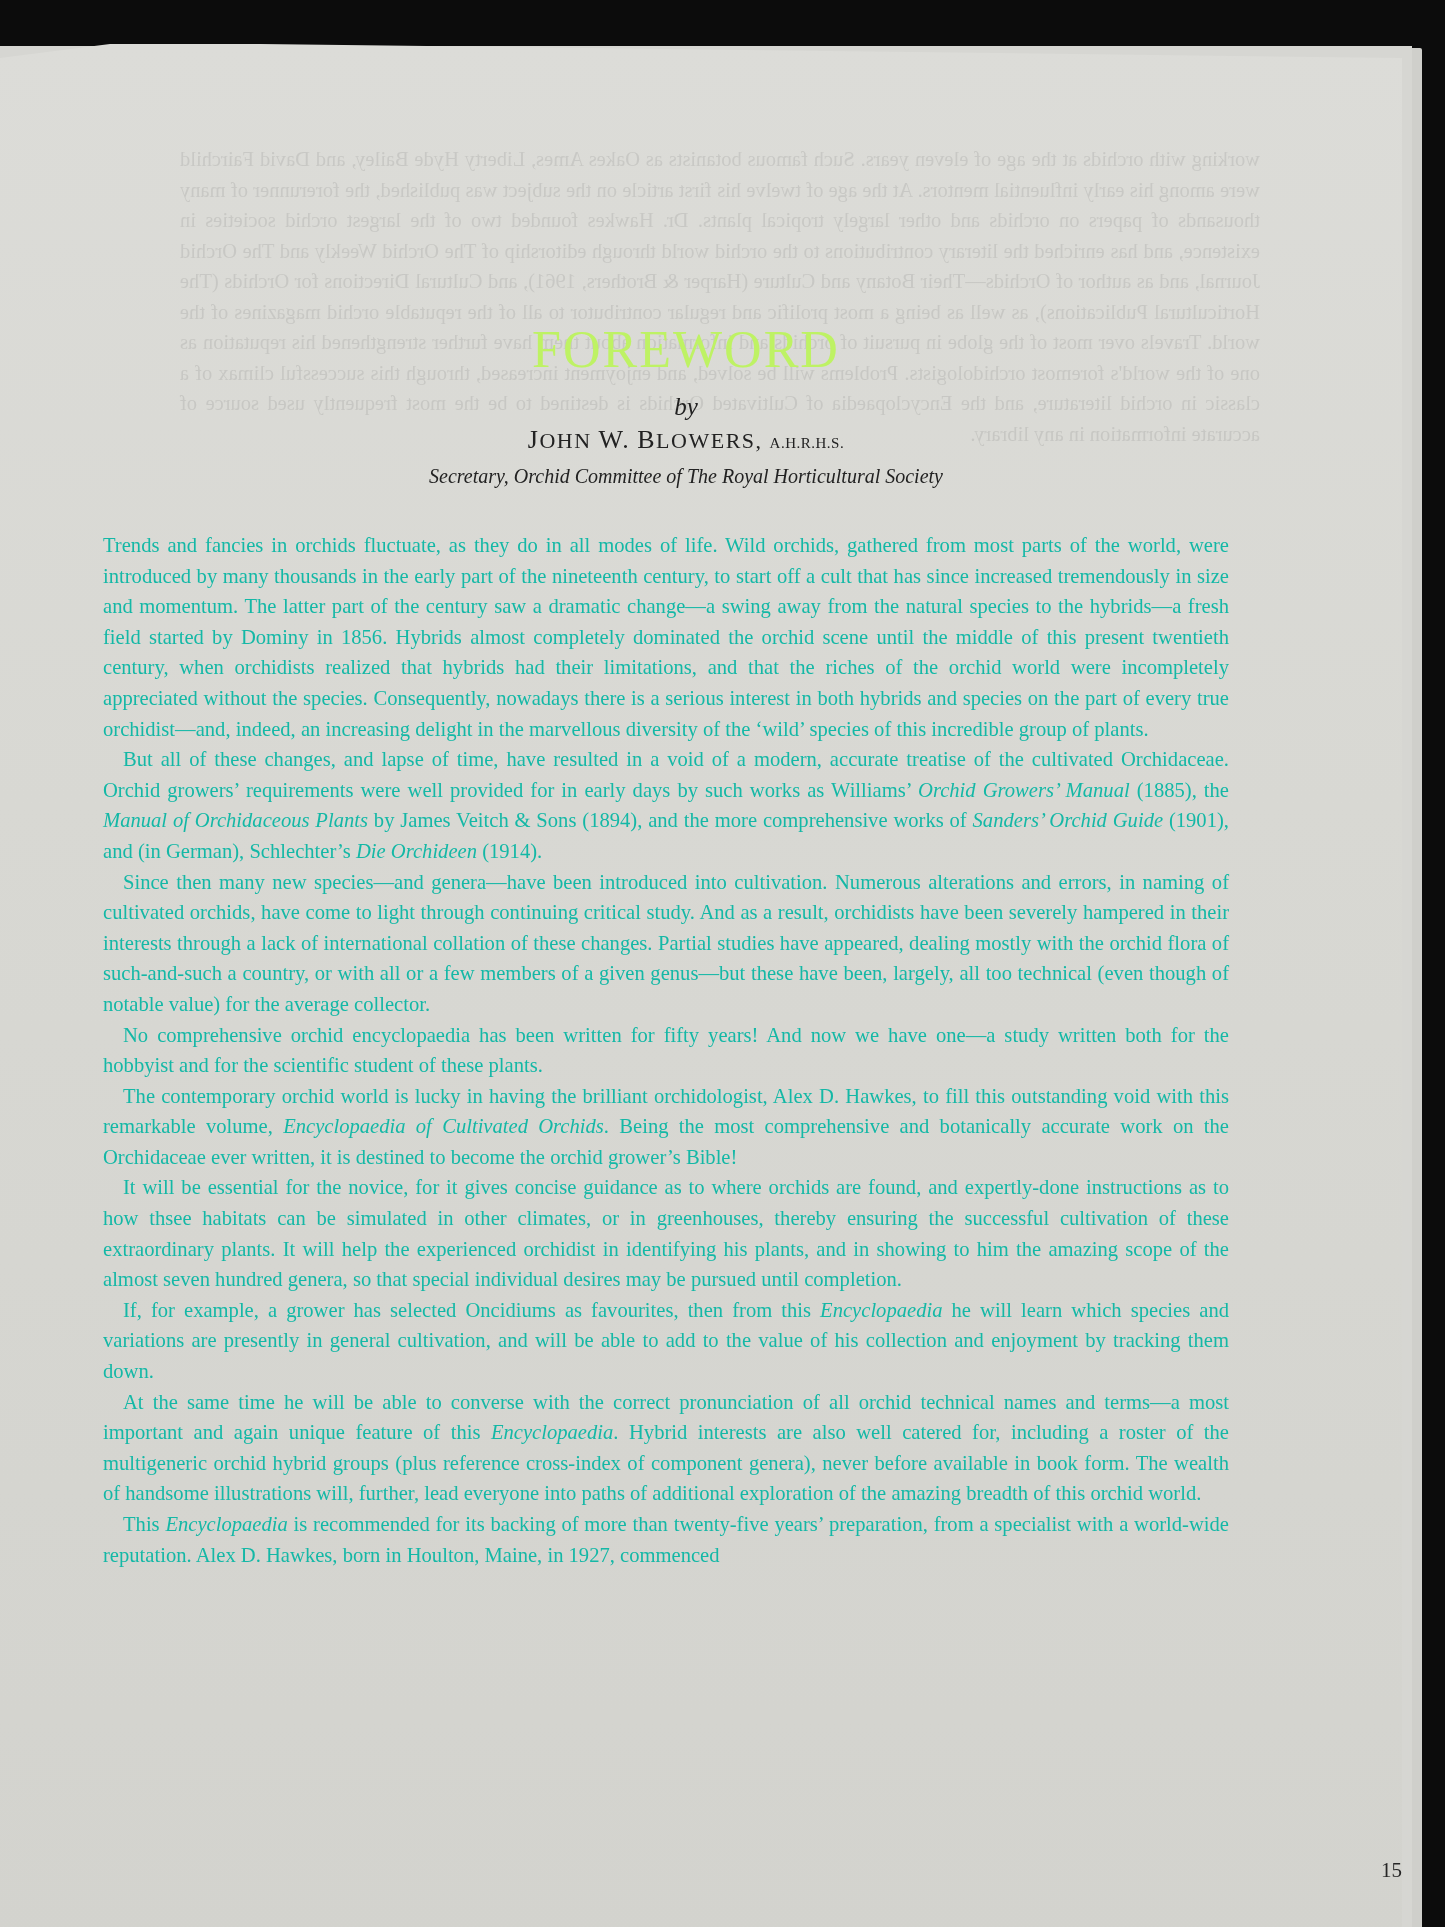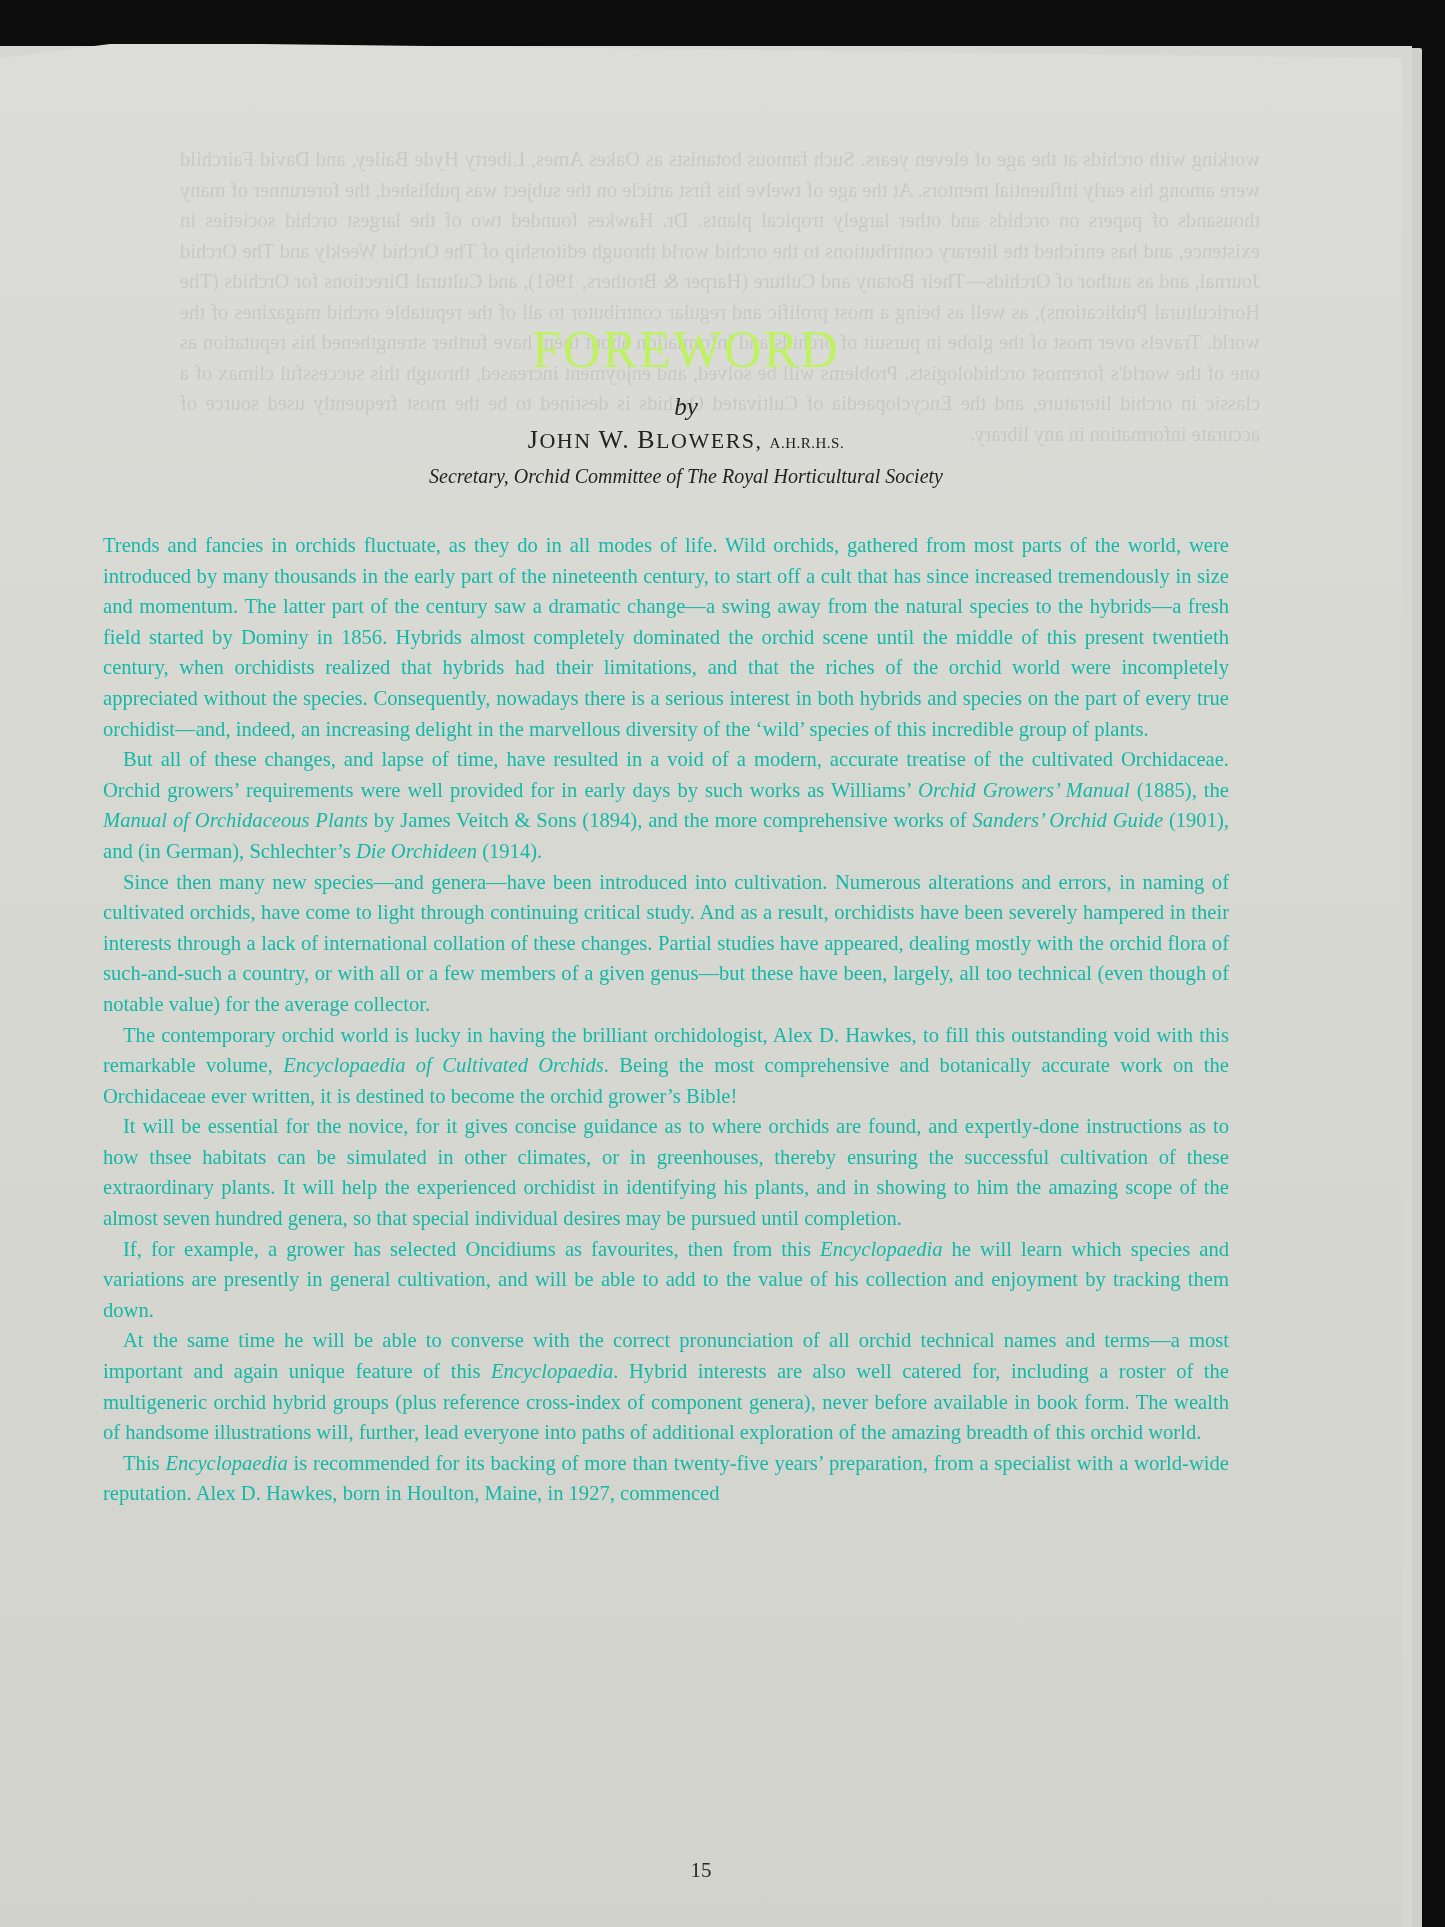--- a/index.html
+++ b/index.html
@@ -57,21 +57,21 @@
     .role + .role { margin-top: 4px; }
     .body-text {
       margin-top: 42px; font-size: 20.6px; line-height: 30.6px;
       text-align: justify; color: #14b8a6;
     }
     .body-text p { margin: 0; text-indent: 0; }
     .body-text p + p { text-indent: 20px; }
     .body-text i { font-style: italic; }
     .folio {
       position: absolute; left: 0; width: 1402px; top: 1858px;
-      text-align: center; font-size: 21px; color: #262626;
+      text-align: right; font-size: 21px; color: #262626;
     }
   </style>
 </head>
 <body>
 
 <div class="page-stack"></div>
 <div class="page-edge-2"></div>
 
 <div class="page">
   <div class="bleed">working with orchids at the age of eleven years. Such famous botanists as Oakes Ames, Liberty Hyde Bailey, and David Fairchild were among his early influential mentors. At the age of twelve his first article on the subject was published, the forerunner of many thousands of papers on orchids and other largely tropical plants. Dr. Hawkes founded two of the largest orchid societies in existence, and has enriched the literary contributions to the orchid world through editorship of The Orchid Weekly and The Orchid Journal, and as author of Orchids—Their Botany and Culture (Harper &amp; Brothers, 1961), and Cultural Directions for Orchids (The Horticultural Publications), as well as being a most prolific and regular contributor to all of the reputable orchid magazines of the world. Travels over most of the globe in pursuit of orchids and information about them have further strengthened his reputation as one of the world's foremost orchidologists. Problems will be solved, and enjoyment increased, through this successful climax of a classic in orchid literature, and the Encyclopaedia of Cultivated Orchids is destined to be the most frequently used source of accurate information in any library.</div>
@@ -85,20 +85,21 @@
     <span class="big">W.</span>
     <span class="big">B</span><span>LOWERS</span>,
     <span class="postnom">A.H.R.H.S.</span>
   </div>
   <div class="role">Secretary, Orchid Committee of The Royal Horticultural Society</div>
 
   <div class="body-text" id="body-text">
       <p><span>Trends and fancies in orchids fluctuate, as they do in all modes of life. Wild orchids, gathered from most parts of the world, were introduced by many thousands in the early part of the nineteenth century, to start off a cult that has since increased tremendously in size and momentum. The latter part of the century saw a dramatic change—a swing away from the natural species to the hybrids—a fresh field started by Dominy in 1856. Hybrids almost completely dominated the orchid scene until the middle of this present twentieth century, when orchidists realized that hybrids had their limitations, and that the riches of the orchid world were incompletely appreciated without the species. Consequently, nowadays there is a serious interest in both hybrids and species on the part of every true orchidist—and, indeed, an increasing delight in the marvellous diversity of the ‘wild’ species of this incredible group of plants.</span></p>
       <p><span>But all of these changes, and lapse of time, have resulted in a void of a modern, accurate treatise of the cultivated Orchidaceae. Orchid growers’ requirements were well provided for in early days by such works as Williams’ </span><i>Orchid Growers’ Manual</i><span> (1885), the </span><i>Manual of Orchidaceous Plants</i><span> by James Veitch &amp; Sons (1894), and the more comprehensive works of </span><i>Sanders’ Orchid Guide</i><span> (1901), and (in German), Schlechter’s </span><i>Die Orchideen</i><span> (1914).</span></p>
       <p><span>Since then many new species—and genera—have been introduced into cultivation. Numerous alterations and errors, in naming of cultivated orchids, have come to light through continuing critical study. And as a result, orchidists have been severely hampered in their interests through a lack of international collation of these changes. Partial studies have appeared, dealing mostly with the orchid flora of such-and-such a country, or with all or a few members of a given genus—but these have been, largely, all too technical (even though of notable value) for the average collector.</span></p>
+      <p><span>No comprehensive orchid encyclopaedia has been written for fifty years! And now we have one—a study written both for the hobbyist and for the scientific student of these plants.</span></p>
       <p><span>The contemporary orchid world is lucky in having the brilliant orchidologist, Alex D. Hawkes, to fill this outstanding void with this remarkable volume, </span><i>Encyclopaedia of Cultivated Orchids</i><span>. Being the most comprehensive and botanically accurate work on the Orchidaceae ever written, it is destined to become the orchid grower’s Bible!</span></p>
       <p><span>It will be essential for the novice, for it gives concise guidance as to where orchids are found, and expertly-done instructions as to how thsee habitats can be simulated in other climates, or in greenhouses, thereby ensuring the successful cultivation of these extraordinary plants. It will help the experienced orchidist in identifying his plants, and in showing to him the amazing scope of the almost seven hundred genera, so that special individual desires may be pursued until completion.</span></p>
       <p><span>If, for example, a grower has selected Oncidiums as favourites, then from this </span><i>Encyclopaedia</i><span> he will learn which species and variations are presently in general cultivation, and will be able to add to the value of his collection and enjoyment by tracking them down.</span></p>
       <p><span>At the same time he will be able to converse with the correct pronunciation of all orchid technical names and terms—a most important and again unique feature of this </span><i>Encyclopaedia</i><span>. Hybrid interests are also well catered for, including a roster of the multigeneric orchid hybrid groups (plus reference cross-index of component genera), never before available in book form. The wealth of handsome illustrations will, further, lead everyone into paths of additional exploration of the amazing breadth of this orchid world.</span></p>
       <p><span>This </span><i>Encyclopaedia</i><span> is recommended for its backing of more than twenty-five years’ preparation, from a specialist with a world-wide reputation. Alex D. Hawkes, born in Houlton, Maine, in 1927, commenced</span></p>
     </div>
 </div>
 
 <div class="folio">15</div>
 

